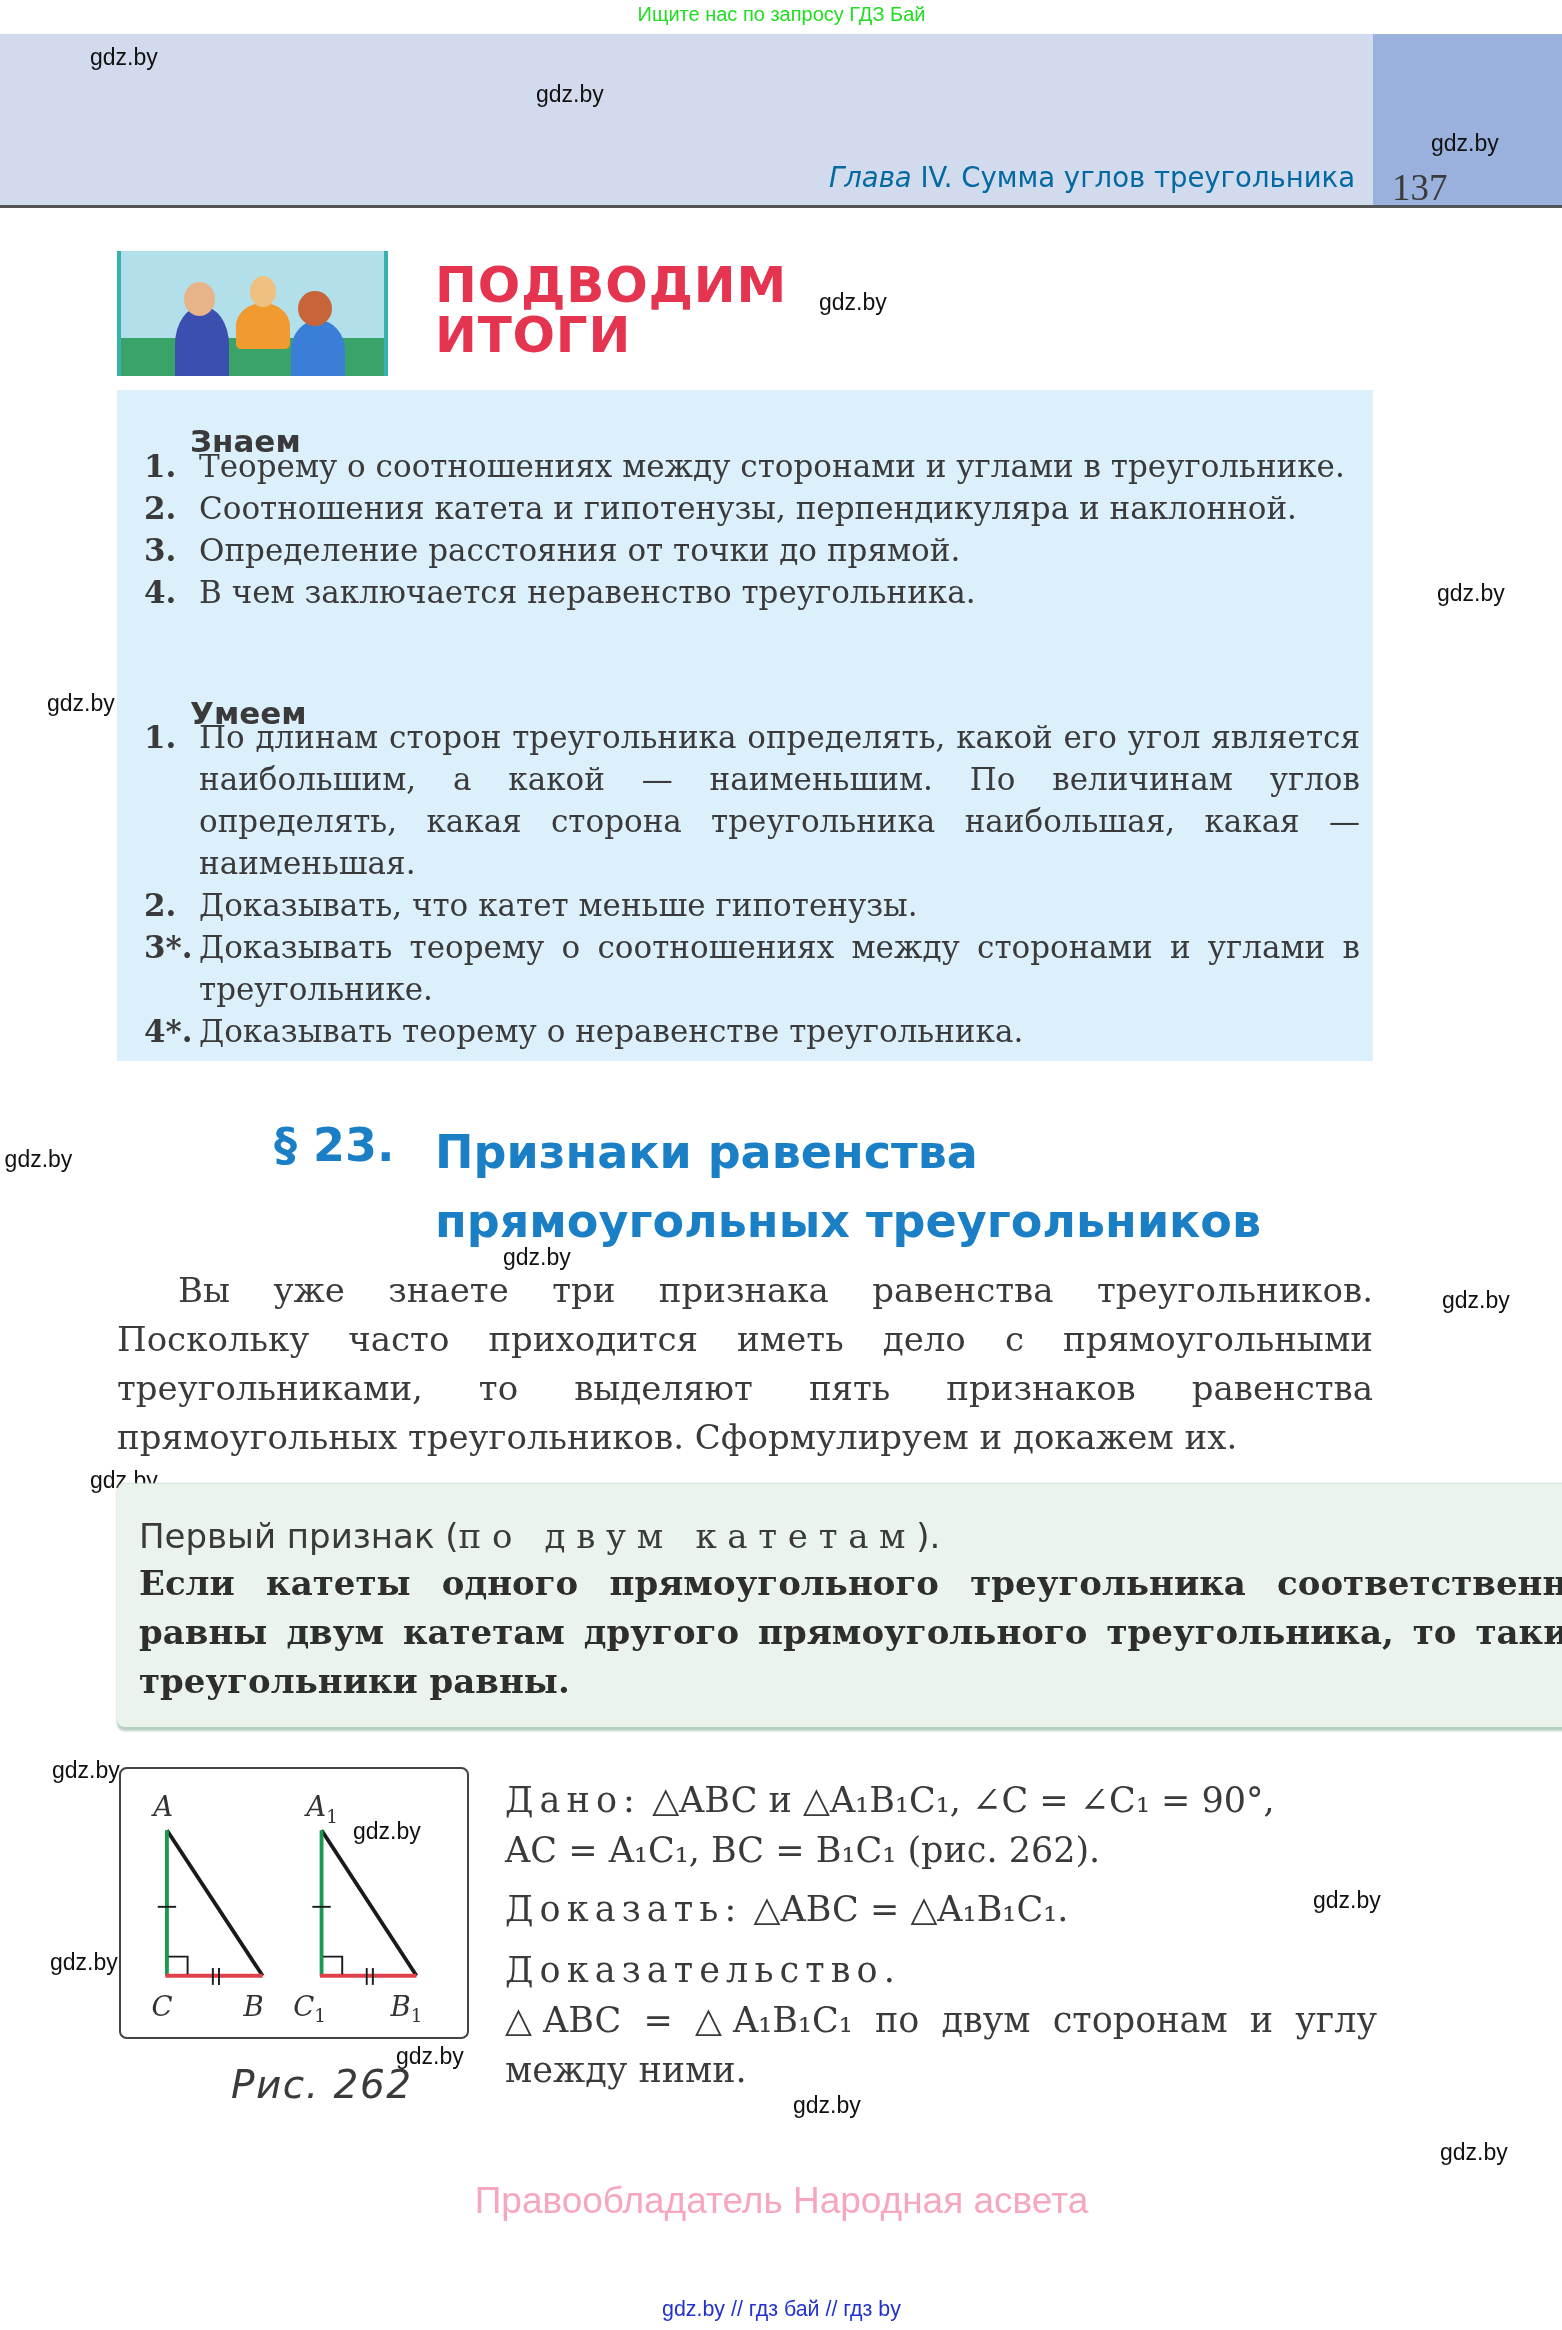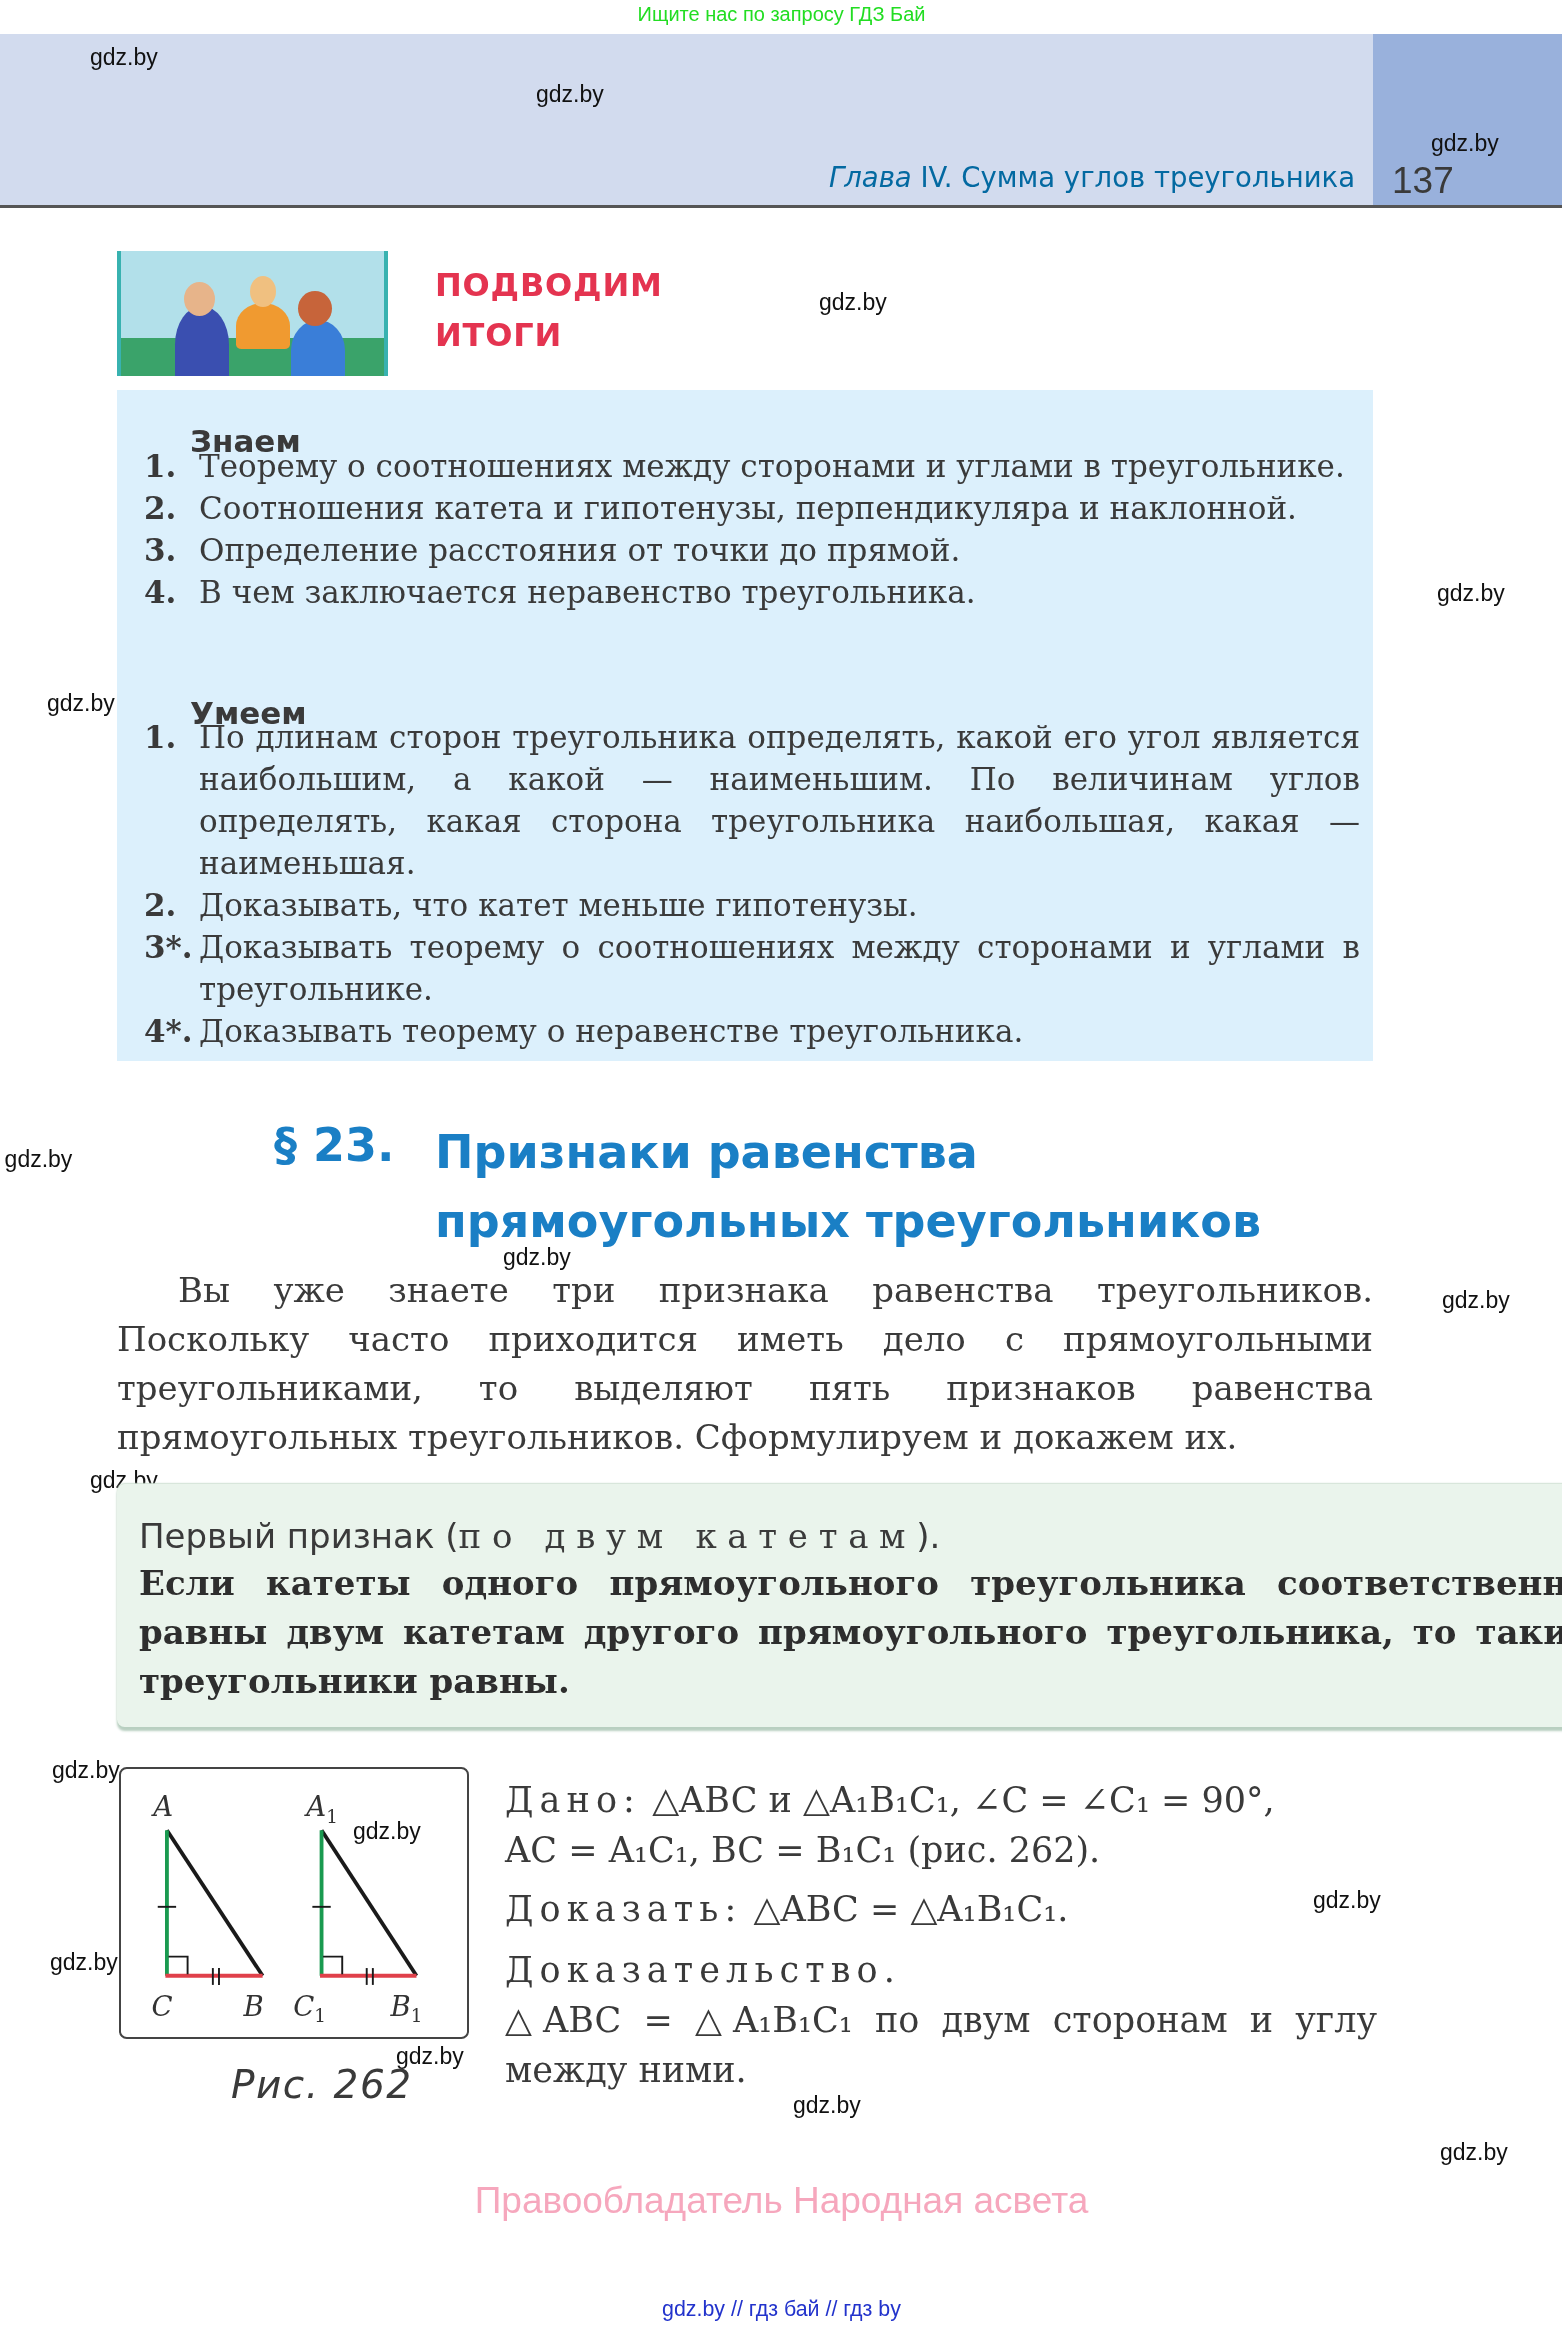--- a/index.html
+++ b/index.html
@@ -14,37 +14,37 @@
   }
   .header-band { top: 34px; left: 0; width: 1373px; height: 172px; background: #d2dbee; }
   .pagenum-band { top: 34px; left: 1373px; width: 190px; height: 172px; background: #99b1dc; }
   .header-rule { top: 205px; left: 0; width: 1563px; height: 3.1px; background: #555; }
   .chapter-title {
     top: 161px; right: 208px; font-family: "DejaVu Sans", sans-serif;
     font-size: 27.5px; color: #0369a1; white-space: nowrap;
   }
   .chapter-title i { font-style: italic; }
   .page-number {
-    top: 160px; left: 1392px; font-family: Liberation Sans, sans-serif;
+    top: 166px; left: 1392px; font-family: Liberation Serif, serif;
     font-size: 37px; color: #3a3a3a;
   }
   .wm {
     font-family: "Liberation Sans", sans-serif; font-size: 23px; color: #111;
     white-space: nowrap;
   }
   .summary-pic {
     top: 251px; left: 117px; width: 271px; height: 125px;
     background: linear-gradient(#b2e0ea 0%, #b2e0ea 70%, #3aa36a 70%, #3aa36a 100%);
     border-left: 4.6px solid #38b2b0; border-right: 4.6px solid #38b2b0; box-sizing: border-box;
     overflow: hidden;
   }
   .kid { position: absolute; border-radius: 50% 50% 10% 10%; }
   .summary-title {
     top: 260px; left: 435px; font-family: "DejaVu Sans", sans-serif; font-weight: bold;
-    font-size: 32px; line-height: 50px; color: #e43450; letter-spacing: 0.8px;
+    font-size: 50px; line-height: 50px; color: #e43450; letter-spacing: 0.8px;
   }
   .blue-box {
     top: 390px; left: 117px; width: 1256px; height: 671px; background: #dcf0fc;
   }
   .subhead {
     font-family: "DejaVu Sans", sans-serif; font-weight: bold; font-size: 31px; color: #3a3a3a; margin-top: 22px;
   }
   .list { position: absolute; left: 27px; width: 1216px; }
   .li { position: relative; padding-left: 55px; font-size: 31px; line-height: 42px; text-align: justify; }
   .li .num { position: absolute; left: 0; top: 0; font-weight: bold; }

